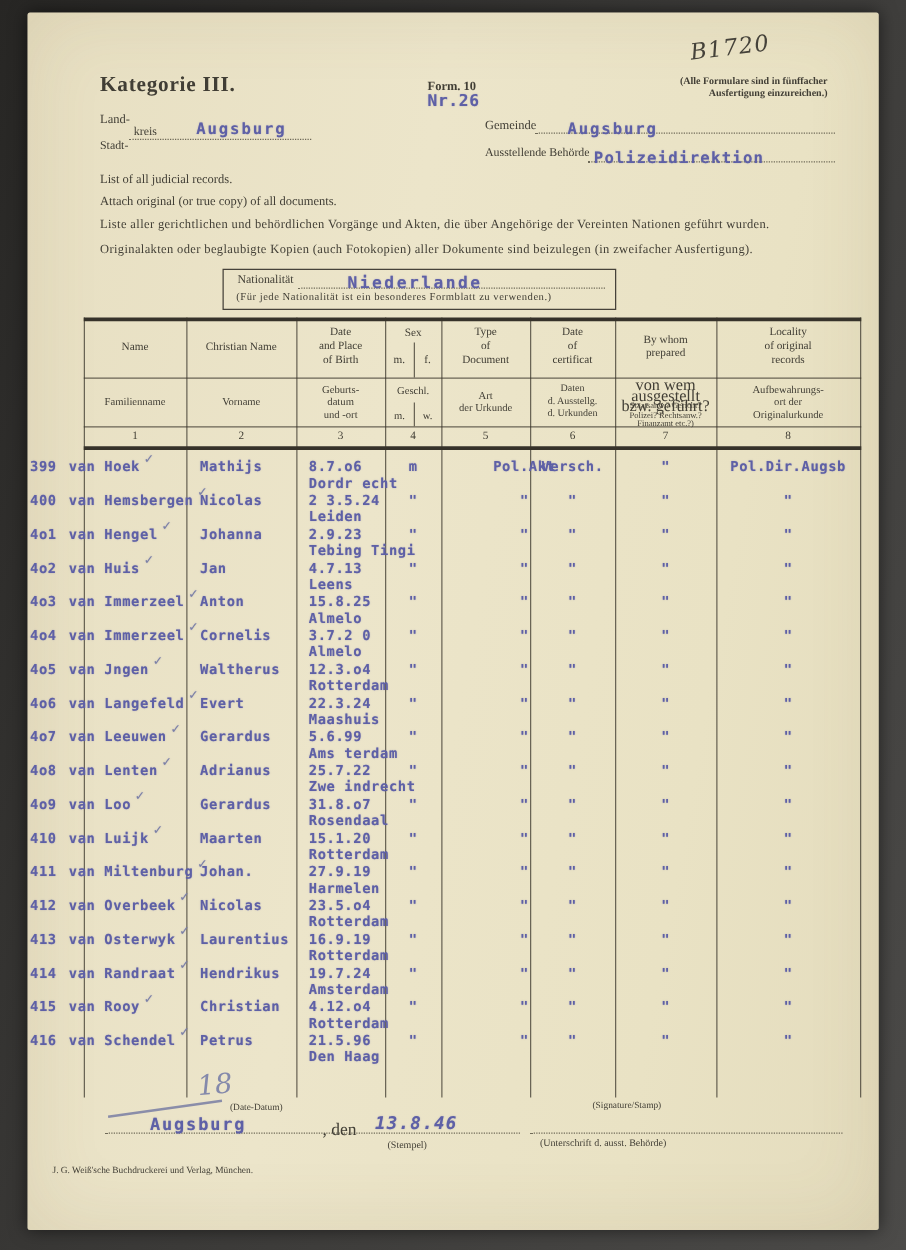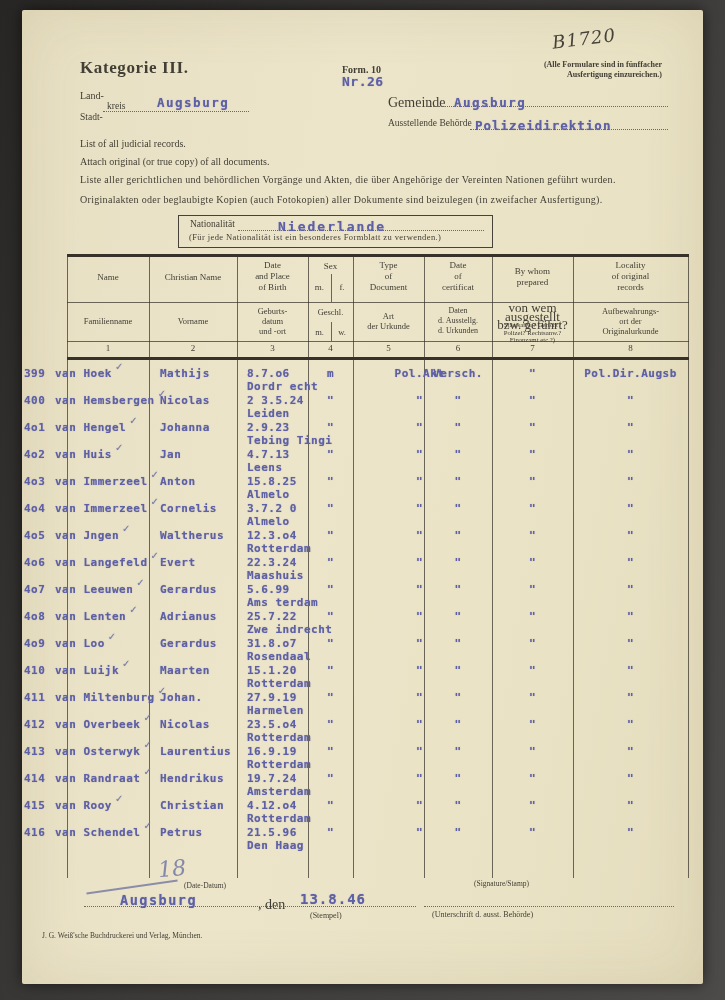--- a/index.html
+++ b/index.html
@@ -58,21 +58,21 @@
   <div class="abs hand" style="left:530px;top:18px;font-size:18px;transform:rotate(-7deg);letter-spacing:1px;">B1720</div>
   <div class="abs printed pbold" style="left:433px;top:50px;width:207px;font-size:8px;line-height:9.5px;text-align:right;white-space:pre-line;">(Alle Formulare sind in fünffacher
 Ausfertigung einzureichen.)</div>
 
   <div class="abs printed" style="left:58px;top:80px;font-size:10px;">Land-</div>
   <div class="abs printed" style="left:85px;top:91px;font-size:9.5px;">kreis</div>
   <div class="abs printed" style="left:58px;top:102px;font-size:9.5px;">Stadt-</div>
   <div class="abs dotted" style="left:81px;top:101px;width:146px;"></div>
   <div class="abs typed" style="left:135px;top:85px;font-size:12.5px;letter-spacing:1.5px;">Augsburg</div>
 
-  <div class="abs printed" style="left:366px;top:85px;font-size:14px;">Gemeinde</div>
+  <div class="abs printed" style="left:366px;top:85px;font-size:10px;">Gemeinde</div>
   <div class="abs dotted" style="left:406px;top:96px;width:240px;"></div>
   <div class="abs typed" style="left:432px;top:85px;font-size:12.5px;letter-spacing:1.5px;">Augsburg</div>
   <div class="abs printed" style="left:366px;top:108px;font-size:9.5px;">Ausstellende Behörde</div>
   <div class="abs dotted" style="left:448px;top:119px;width:198px;"></div>
   <div class="abs typed" style="left:453px;top:108px;font-size:12.5px;letter-spacing:1px;">Polizeidirektion</div>
 
   <div class="abs printed" style="left:58px;top:128px;font-size:10px;">List of all judicial records.</div>
   <div class="abs printed" style="left:58px;top:146px;font-size:10px;">Attach  original (or true copy) of all documents.</div>
   <div class="abs printed" style="left:58px;top:164px;font-size:10px;letter-spacing:.3px;">Liste aller gerichtlichen und behördlichen Vorgänge und Akten, die über Angehörige der Vereinten Nationen geführt wurden.</div>
   <div class="abs printed" style="left:58px;top:184px;font-size:10px;letter-spacing:.3px;">Originalakten oder beglaubigte Kopien (auch Fotokopien) aller Dokumente sind beizulegen (in zweifacher Ausfertigung).</div>
@@ -370,19 +370,19 @@
     </div>
 
   <div class="abs pencil" style="left:136px;top:846px;font-size:22px;font-style:italic;transform:rotate(-5deg);">18</div>
   <div class="abs" style="left:64px;top:876px;width:92px;height:1.5px;background:#8a8da9;transform:rotate(-8deg);"></div>
   <div class="abs printed" style="left:162px;top:871px;font-size:7.5px;">(Date-Datum)</div>
   <div class="abs printed" style="left:452px;top:869px;font-size:7.5px;">(Signature/Stamp)</div>
 
   <div class="abs dotted" style="left:62px;top:896px;width:332px;"></div>
   <div class="abs typed" style="left:98px;top:882px;font-size:13.5px;letter-spacing:1.5px;">Augsburg</div>
   <div class="abs printed" style="left:206px;top:887px;font-size:14px;margin-left:30px;">, den</div>
-  <div class="abs typed" style="left:278px;top:881px;font-size:14px;letter-spacing:1px;">13.8.46</div>
+  <div class="abs typed" style="left:278px;top:881px;font-size:14px;letter-spacing:1px;font-style:italic;">13.8.46</div>
   <div class="abs dotted" style="left:402px;top:896px;width:250px;"></div>
   <div class="abs printed" style="left:288px;top:901px;font-size:8px;">(Stempel)</div>
   <div class="abs printed" style="left:410px;top:900px;font-size:8px;">(Unterschrift d. ausst. Behörde)</div>
 
   <div class="abs printed" style="left:20px;top:921px;font-size:7.5px;">J. G. Weiß'sche Buchdruckerei und Verlag, München.</div>
 </div>
 
 </body></html>

